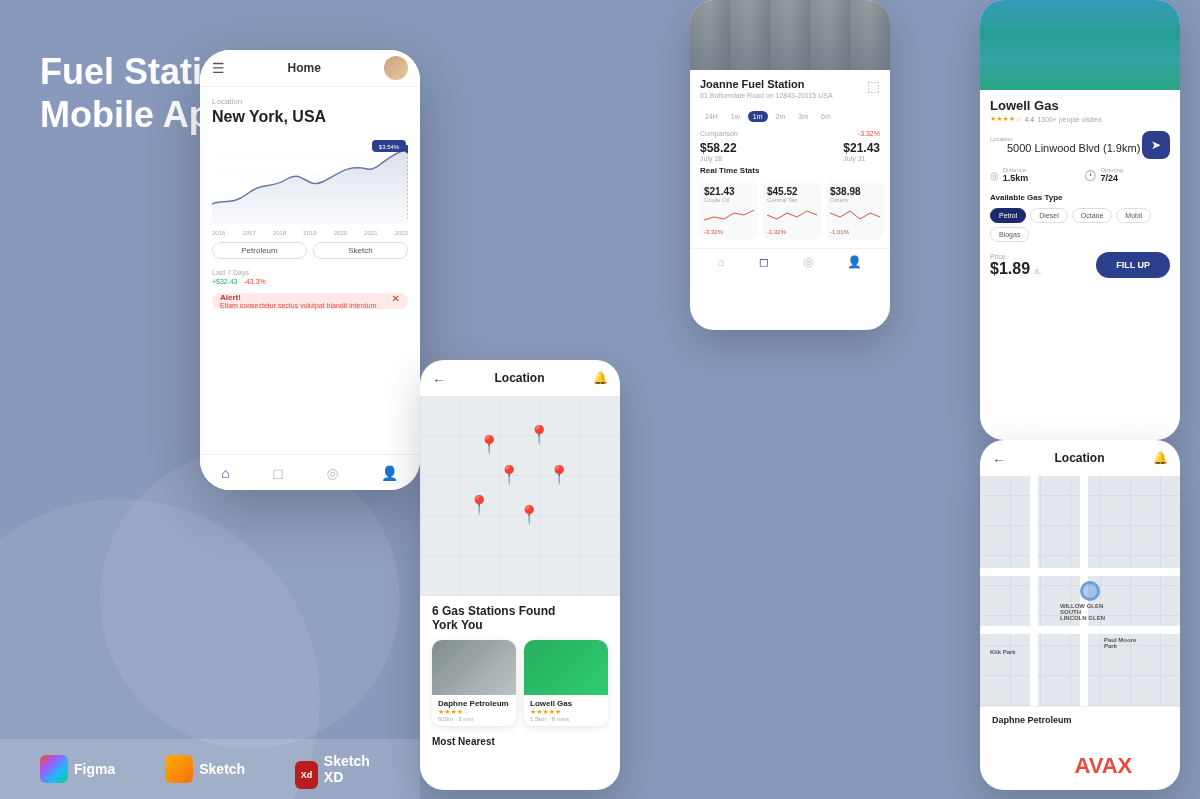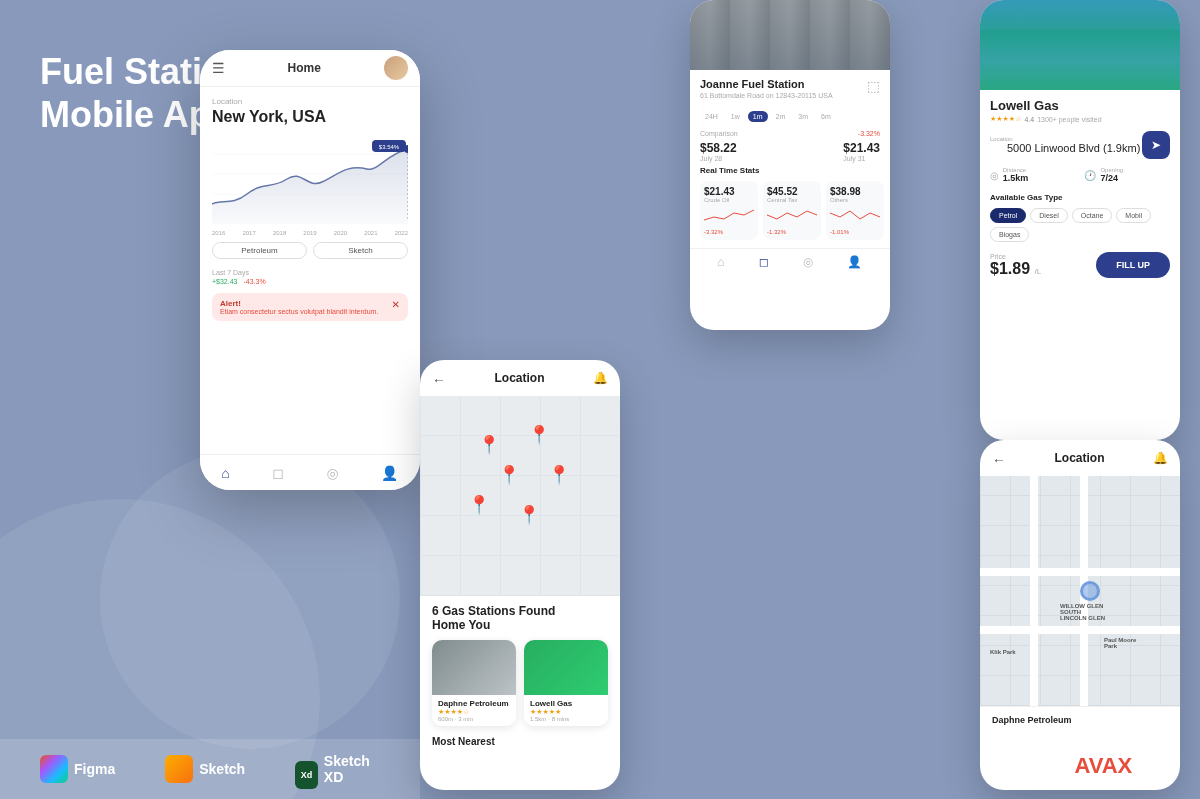--- a/index.html
+++ b/index.html
@@ -166,21 +166,21 @@
       gap: 6px;
       font-size: 7px;
       margin-bottom: 8px;
     }
     .pos { color: #27ae60; }
     .neg { color: #e74c3c; }
 
     .alert-box {
       background: #ffe8e8;
       border-radius: 8px;
-      padding: 6px 8px;
+      padding: 0 8px;
       display: flex;
       justify-content: space-between;
       align-items: flex-start;
     }
     .alert-title {
       font-size: 8px;
       font-weight: 700;
       color: #c0392b;
     }
     .alert-text {
@@ -662,21 +662,21 @@
       align-items: center;
       gap: 6px;
     }
     .tool-icon {
       width: 28px;
       height: 28px;
       border-radius: 6px;
     }
     .figma-icon { background: linear-gradient(135deg, #f24e1e, #a259ff, #1abcfe, #0acf83); }
     .sketch-icon { background: linear-gradient(135deg, #fdad00, #f7710f); }
-    .xd-icon { background: #14532d; display: flex; align-items: center; justify-content: center; color: #fff; font-size: 9px; font-weight: 800; margin-top: 12px; }
+    .xd-icon { background: #b91c1c; display: flex; align-items: center; justify-content: center; color: #fff; font-size: 9px; font-weight: 800; margin-top: 12px; }
     .tool-name {
       font-size: 14px;
       font-weight: 600;
       color: #fff;
     }
 
     
     .watermark {
       position: absolute;
       bottom: 10px;
@@ -950,21 +950,21 @@
     <div class="map-pin" style="left:35%;top:30%;">📍</div>
     <div class="map-pin" style="left:60%;top:25%;">📍</div>
     <div class="map-pin" style="left:45%;top:45%;">📍</div>
     <div class="map-pin" style="left:70%;top:45%;">📍</div>
     <div class="map-pin" style="left:55%;top:65%;">📍</div>
     <div class="map-pin" style="left:30%;top:60%;">📍</div>
   </div>
 
   <div class="found-text">
     <span>6 Gas Stations Found</span><br>
-    <span>Home You</span>
+    <span>York You</span>
   </div>
 
   <div class="station-cards-row">
     <div class="station-card-mini">
       <div class="station-card-img"></div>
       <div class="station-card-info">
         <div class="sc-name">Daphne Petroleum</div>
         <div class="sc-stars">★★★★☆</div>
         <div class="sc-details">
           <span>600m</span> · <span>3 min</span>

